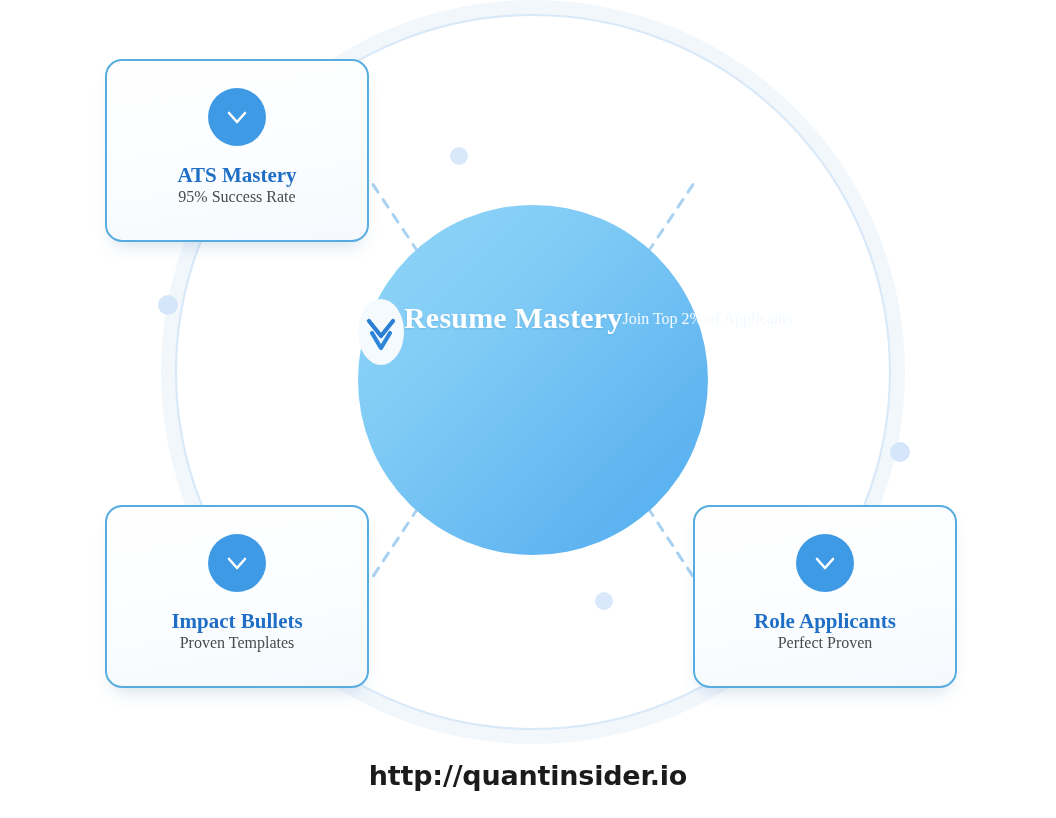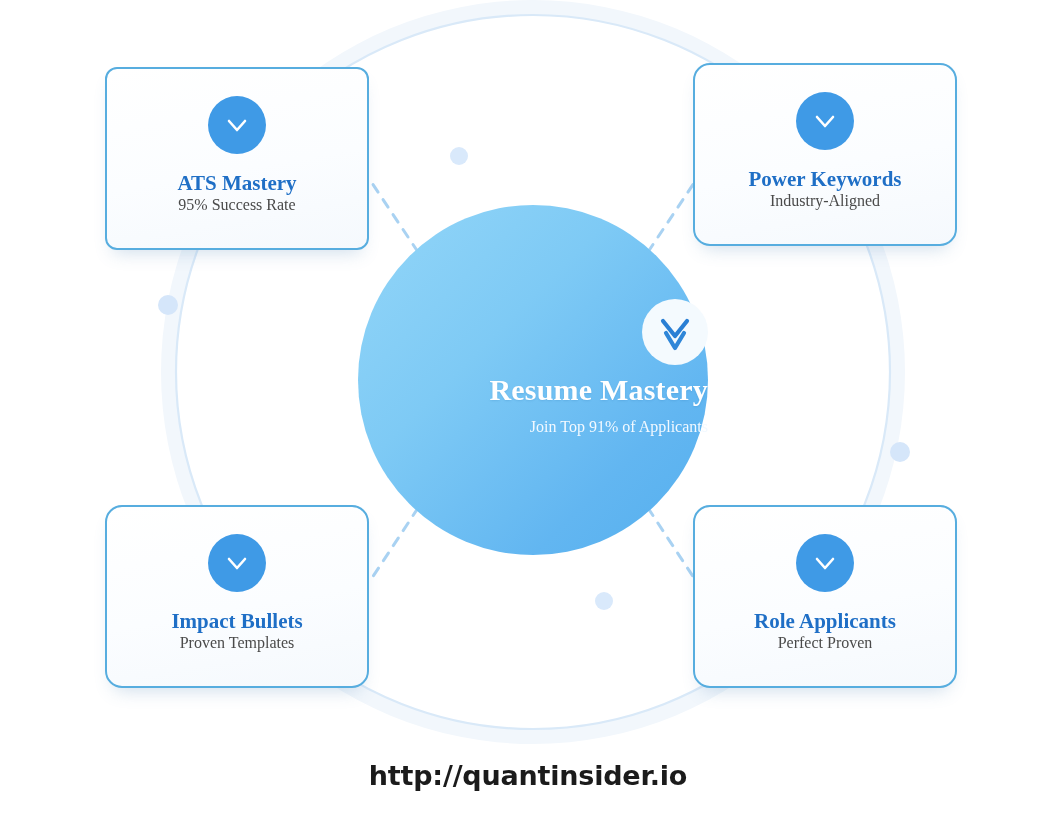--- a/index.html
+++ b/index.html
@@ -30,22 +30,22 @@
   
   .hub {
     position: absolute;
     left: 358px;
     top: 205px;
     width: 350px;
     height: 350px;
     border-radius: 50%;
     background: linear-gradient(135deg, #93d6f8 0%, #7ecaf5 38%, #62b6f1 75%, #55afee 100%);
     display: flex;
-    flex-direction: column;
-    align-items: flex-end;
+    flex-direction: row;
+    align-items: flex-start;
     justify-content: flex-start;
     box-sizing: border-box;
     padding-top: 94px;
   }
   .hub-icon-circle {
     width: 66px;
     height: 66px;
     border-radius: 50%;
     background: #f4fafe;
     display: flex;
@@ -77,21 +77,21 @@
     box-sizing: border-box;
     border: 2px solid #57addf;
     border-radius: 17px;
     background: linear-gradient(170deg, #ffffff 0%, #fbfdff 55%, #f5f9fd 100%);
     box-shadow: 0 10px 18px -8px rgba(90,140,185,.30);
     display: flex;
     flex-direction: column;
     align-items: center;
     padding-top: 27px;
   }
-  .card-nw { left: 105px;  top: 67px; border-radius: 12px;  }
+  .card-nw { left: 105px;  top: 59px;  }
   .card-ne { left: 693px;  top: 63px;  }
   .card-sw { left: 105px;  top: 505px; text-align: center; }
   .card-se { left: 693px;  top: 505px; }
 
   .card-icon-circle {
     width: 58px;
     height: 58px;
     border-radius: 50%;
     background: #3f9ae6;
     display: flex;
@@ -156,42 +156,33 @@
   </svg>
 
   <div class="hub">
     <div class="hub-icon-circle">
       <svg width="46" height="46" viewBox="0 0 46 46">
         <path d="M11 12 L23 27 L35 12" fill="none" stroke="#2a7fd4" stroke-width="4.2" stroke-linecap="round" stroke-linejoin="round"></path>
         <path d="M14 24 L23 39 L32 24" fill="none" stroke="#2f86d8" stroke-width="4.2" stroke-linecap="round" stroke-linejoin="round"></path>
       </svg>
     </div>
     <div class="hub-title">Resume Mastery</div>
-    <div class="hub-sub">Join Top 91% of Applicants</div>
+    <div class="hub-sub">Join Top 2% of Applicants</div>
   </div>
 
   <div class="card card-nw">
     <div class="card-icon-circle">
       <svg width="32" height="32" viewBox="0 0 32 32">
         <path d="M8 12 L16 21 L24 12" fill="none" stroke="#ffffff" stroke-width="2.6" stroke-linecap="round" stroke-linejoin="round"></path>
       </svg>
     </div>
     <div class="card-title">ATS Mastery</div>
     <div class="card-sub">95% Success Rate</div>
   </div>
 
-  <div class="card card-ne">
-    <div class="card-icon-circle">
-      <svg width="32" height="32" viewBox="0 0 32 32">
-        <path d="M8 12 L16 21 L24 12" fill="none" stroke="#ffffff" stroke-width="2.6" stroke-linecap="round" stroke-linejoin="round"></path>
-      </svg>
-    </div>
-    <div class="card-title">Power Keywords</div>
-    <div class="card-sub">Industry-Aligned</div>
-  </div>
 
   <div class="card card-sw">
     <div class="card-icon-circle">
       <svg width="32" height="32" viewBox="0 0 32 32">
         <path d="M8 12 L16 21 L24 12" fill="none" stroke="#ffffff" stroke-width="2.6" stroke-linecap="round" stroke-linejoin="round"></path>
       </svg>
     </div>
     <div class="card-title">Impact Bullets</div>
     <div class="card-sub">Proven Templates</div>
   </div>

